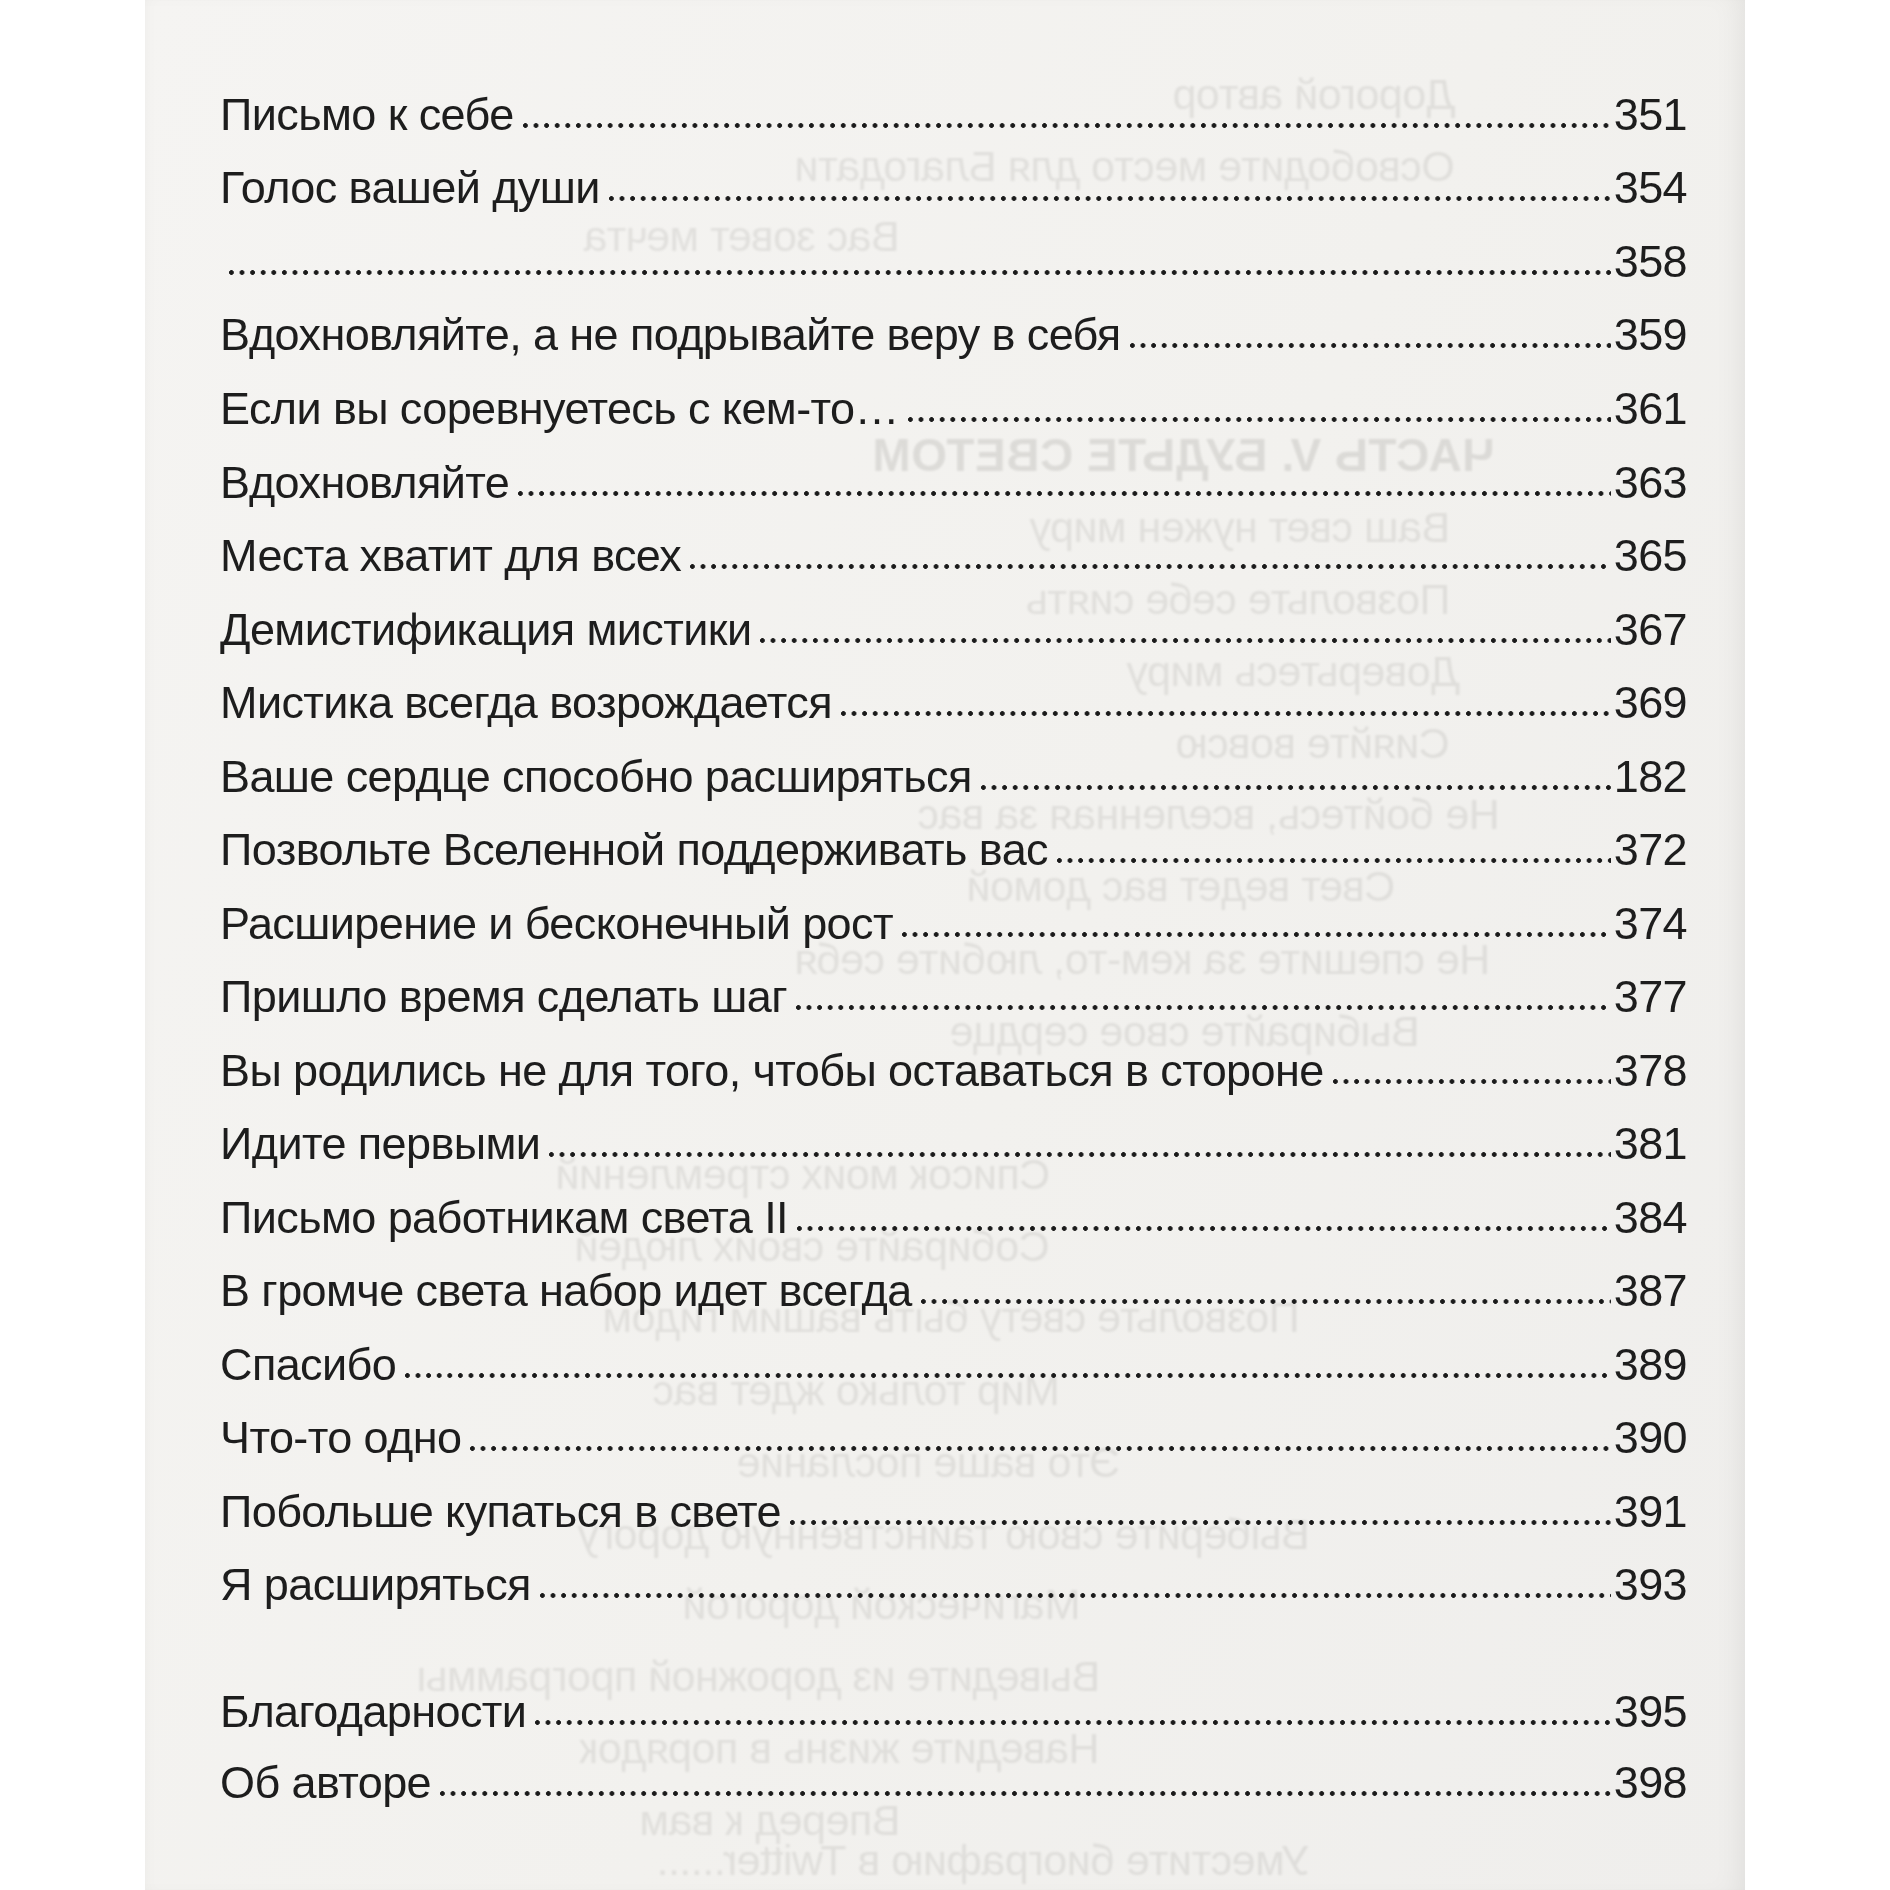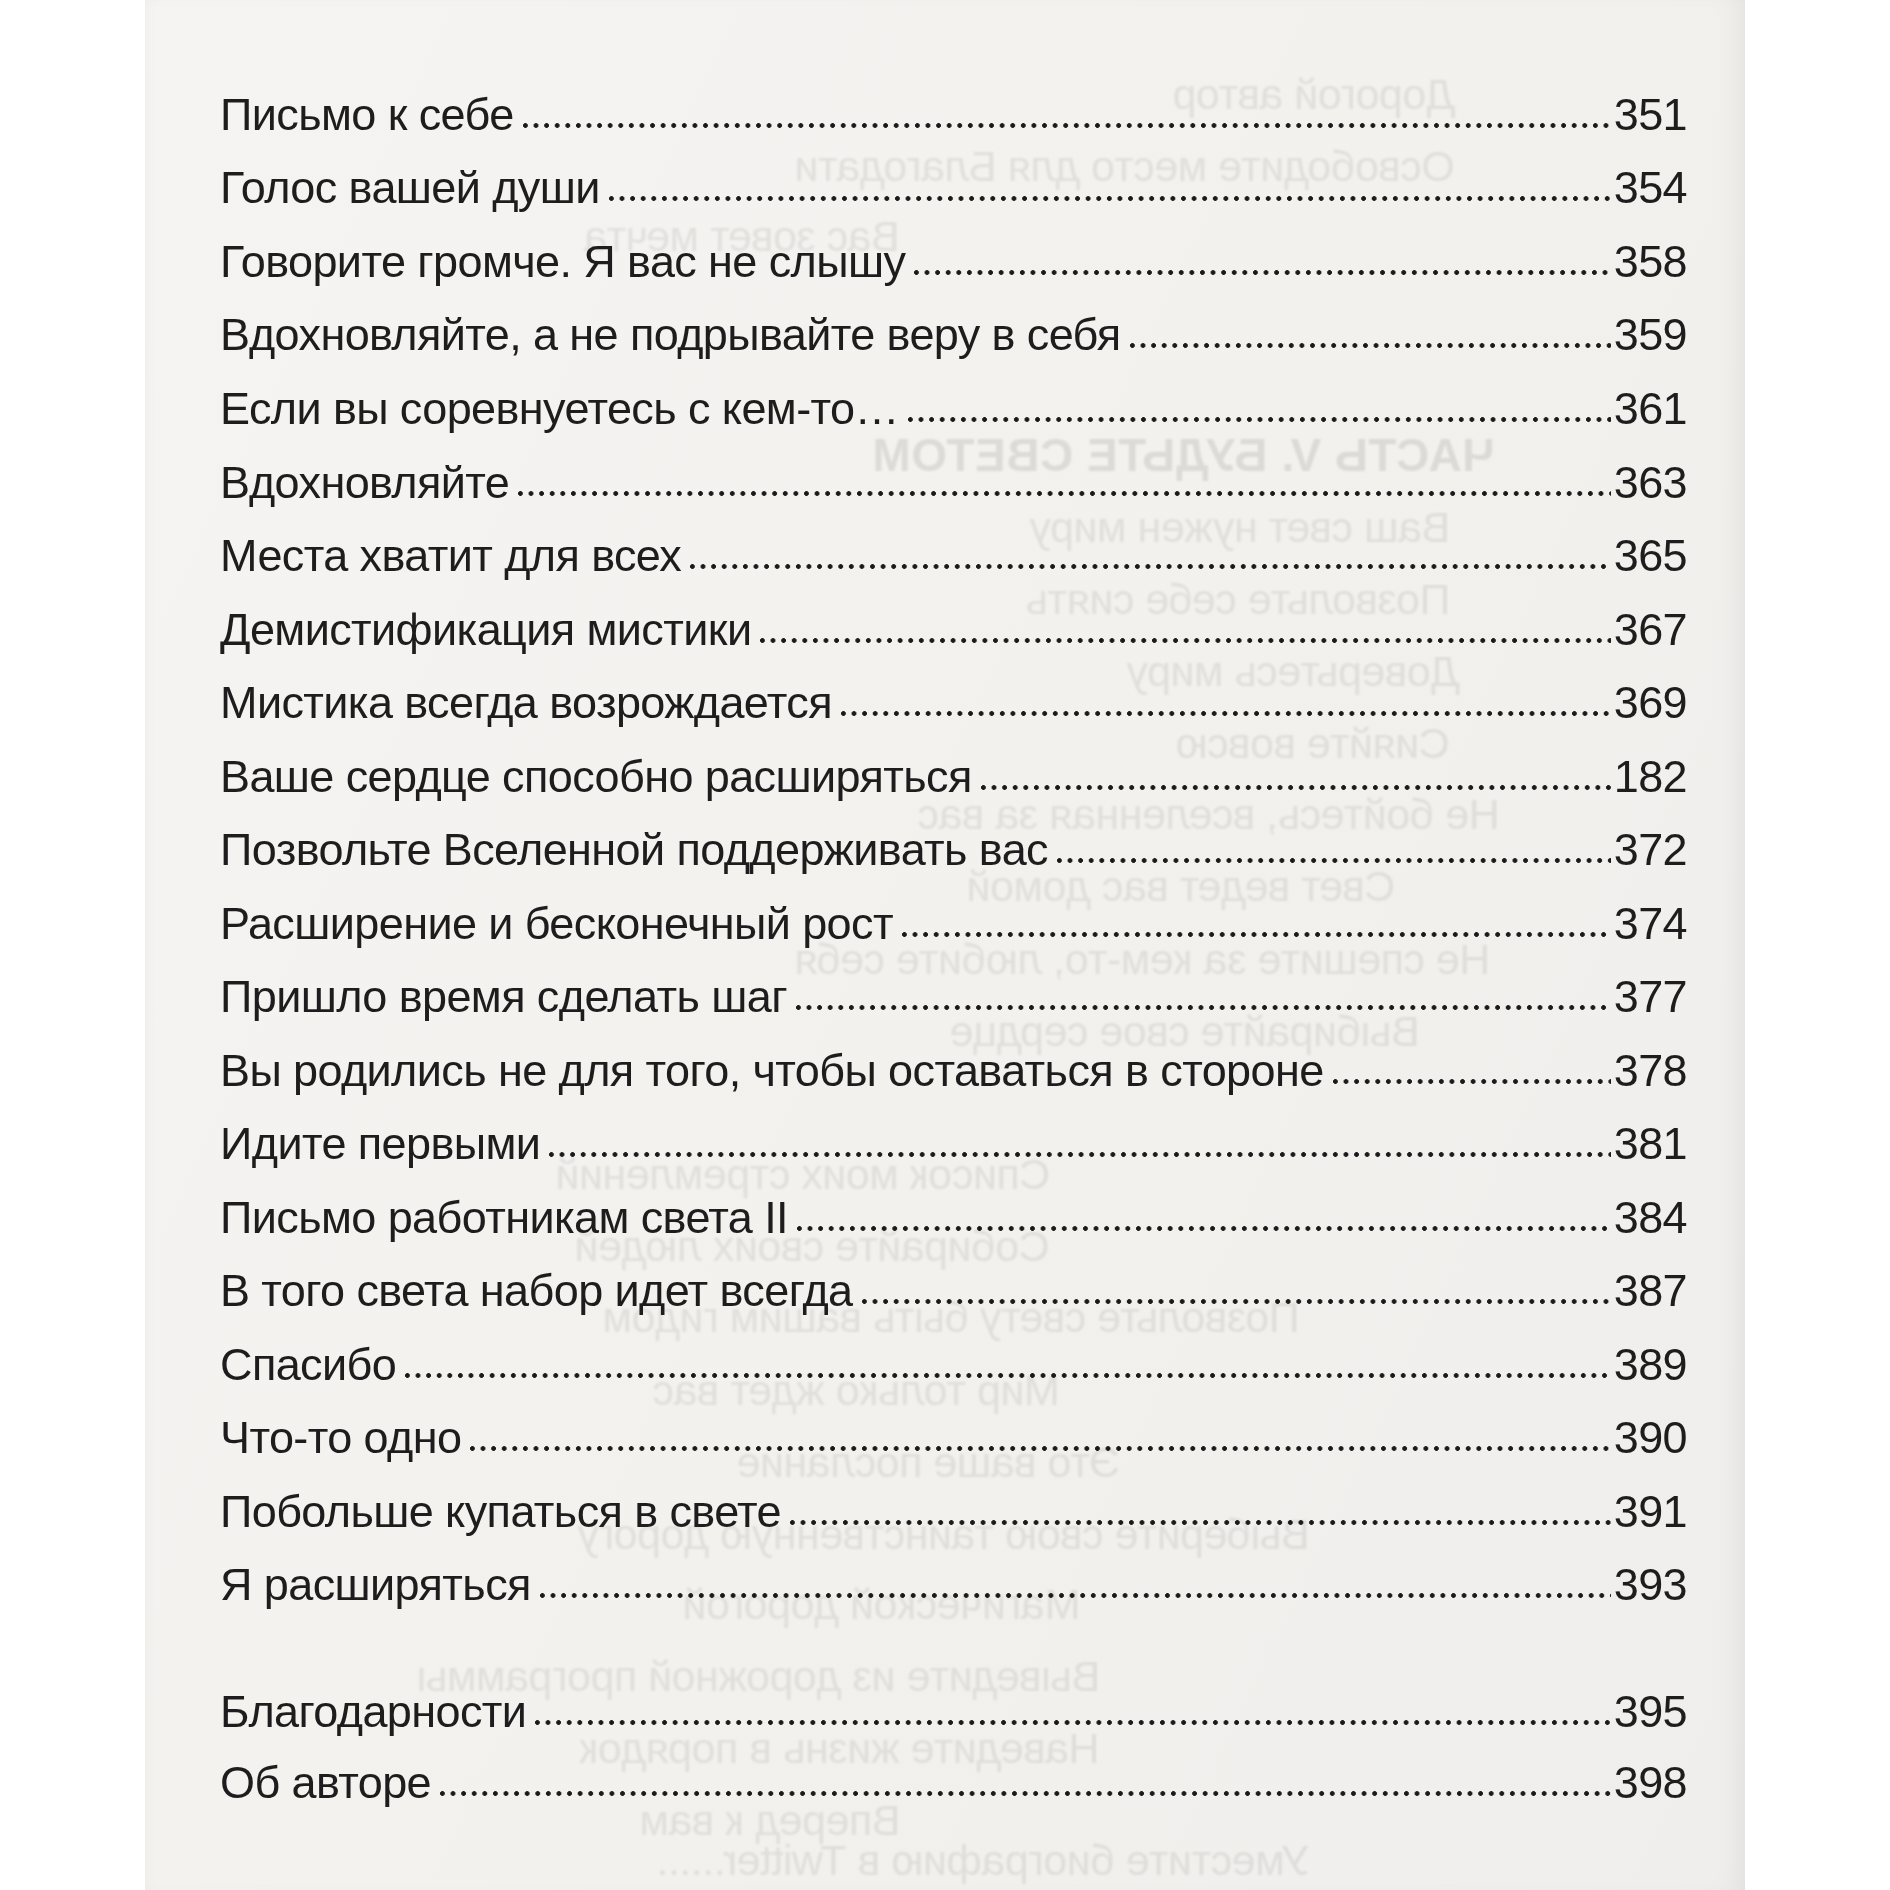--- a/index.html
+++ b/index.html
@@ -68,21 +68,20 @@
       <span class="title">Письмо к себе</span>
       <span class="leader"></span>
       <span class="pagenum">351</span>
     </div>
   <div class="toc-row" style="top:151px">
       <span class="title">Голос вашей души</span>
       <span class="leader"></span>
       <span class="pagenum">354</span>
     </div>
   <div class="toc-row" style="top:225px">
-      <span class="title">Говорите громче. Я вас не слышу</span>
       <span class="leader"></span>
       <span class="pagenum">358</span>
     </div>
   <div class="toc-row" style="top:298px">
       <span class="title">Вдохновляйте, а не подрывайте веру в себя</span>
       <span class="leader"></span>
       <span class="pagenum">359</span>
     </div>
   <div class="toc-row" style="top:372px">
       <span class="title">Если вы соревнуетесь с кем-то…</span>
@@ -138,21 +137,21 @@
       <span class="title">Идите первыми</span>
       <span class="leader"></span>
       <span class="pagenum">381</span>
     </div>
   <div class="toc-row" style="top:1181px">
       <span class="title">Письмо работникам света II</span>
       <span class="leader"></span>
       <span class="pagenum">384</span>
     </div>
   <div class="toc-row" style="top:1254px">
-      <span class="title">В того света набор идет всегда</span>
+      <span class="title">В громче света набор идет всегда</span>
       <span class="leader"></span>
       <span class="pagenum">387</span>
     </div>
   <div class="toc-row" style="top:1328px">
       <span class="title">Спасибо</span>
       <span class="leader"></span>
       <span class="pagenum">389</span>
     </div>
   <div class="toc-row" style="top:1401px">
       <span class="title">Что-то одно</span>

